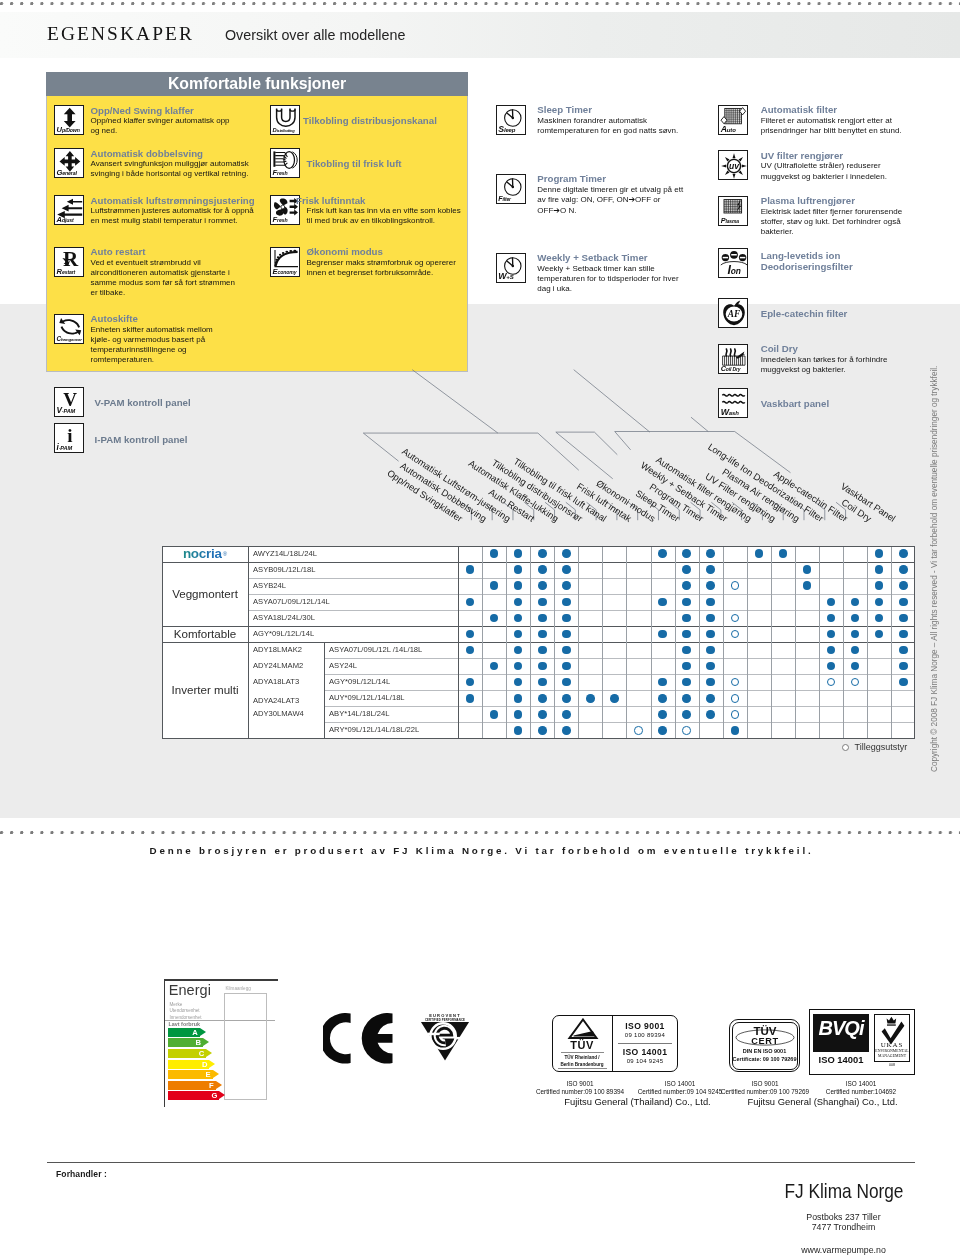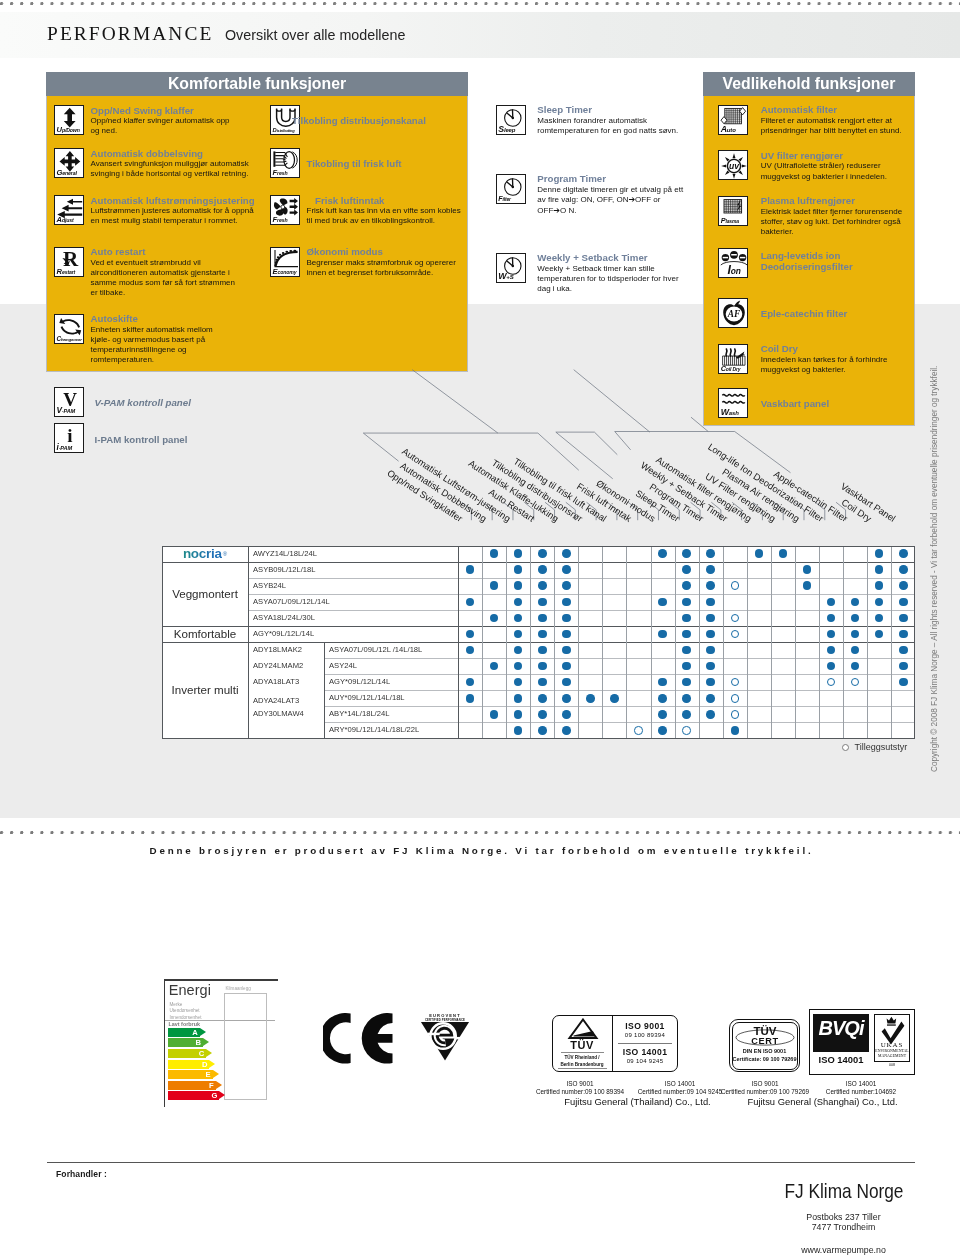--- a/index.html
+++ b/index.html
@@ -18,21 +18,21 @@
   .hdr-band{position:absolute;left:0;top:12px;width:960px;height:46px;
     background:linear-gradient(90deg,#fafbfa 0%,#f4f5f4 38%,#eceeed 62%,#e6e8e7 100%);}
   .hdr-title{position:absolute;left:47px;top:24px;font-family:"Liberation Serif",serif;font-size:19.4px;
     letter-spacing:2.1px;color:#151515;line-height:1;}
   .hdr-sub{position:absolute;left:225px;top:27.5px;font-size:14.3px;color:#242424;line-height:1;}
 
   
   .greybg{position:absolute;left:0;top:304px;width:960px;height:514px;background:#ececec;}
 
   
-  .panel{position:absolute;background:#eab308;border:1px solid #b9bcc0;box-sizing:border-box;}
+  .panel{position:absolute;background:#fde047;border:1px solid #b9bcc0;box-sizing:border-box;}
   .panel-bar{position:absolute;left:-1px;top:-1px;height:24px;background:#78838f;color:#fff;
     font-size:15.8px;font-weight:bold;text-align:center;line-height:24px;width:100%;
     padding:0 1px;box-sizing:content-box;}
 
   
   .feat{position:absolute;}
   .feat-ico{position:absolute;left:0;top:0;}
   .feat-title{position:absolute;font-size:9.7px;font-weight:bold;color:#70809a;line-height:1.15;}
   .feat-desc{position:absolute;font-size:8.0px;color:#141414;line-height:1.28;}
 
@@ -77,21 +77,21 @@
   .fcomp{position:absolute;left:693.5px;top:1181.3px;width:300px;font-size:20.2px;color:#1a1a1a;text-align:center;line-height:1;
     transform:scaleX(0.855);transform-origin:50% 50%;}
   .faddr{position:absolute;left:693.5px;top:1211.5px;width:300px;font-size:8.8px;color:#1e1e1e;text-align:center;line-height:1.24;}
   .fweb{position:absolute;left:693.5px;top:1246px;width:300px;font-size:8.8px;color:#1e1e1e;text-align:center;line-height:1;}
 </style>
 </head>
 <body>
 <div class="page">
 <div class="dots-top"></div>
 <div class="hdr-band"></div>
-<div class="hdr-title">PERFORMANCE</div>
+<div class="hdr-title">EGENSKAPER</div>
 <div class="hdr-sub">Oversikt over alle modellene</div>
 <div class="greybg"></div>
 <div class="panel" style="left:46px;top:72px;width:422px;height:300px;">
 <div class="panel-bar">Komfortable funksjoner</div>
 </div>
 <div class="feat" style="left:54px;top:105px;width:200px;">
 <div class="feat-ico">
         <div class="ibox">
           <svg width="30" height="30" viewBox="0 0 30 30">
             <g fill="#111">
@@ -171,21 +171,21 @@
             <g fill="none" stroke="#111" stroke-width="1.45">
 <path d="M5.6 2.6 L5.6 11.2 C5.6 16.8 9.8 20.2 14.8 20.2 C19.8 20.2 24.0 16.8 24.0 11.2 L24.0 2.6"></path>
 <path d="M10.6 2.6 L10.6 11.2 C10.6 13.8 12.3 15.4 14.8 15.4 C17.3 15.4 19.0 13.8 19.0 11.2 L19.0 2.6"></path>
 <path d="M5.6 3.4 C5.6 4.5 7.0 5.1 8.1 5.1 C9.2 5.1 10.6 4.5 10.6 3.4"></path>
 <path d="M19.0 3.4 C19.0 4.5 20.4 5.1 21.5 5.1 C22.6 5.1 24.0 4.5 24.0 3.4"></path>
 </g>
           </svg>
           <div class="ilab" style="font-size:4px;left:1.6px;">Distributing</div>
         </div>
       </div>
-<div class="feat-title" style="left:22px;top:9.5px;width:200px;">Tilkobling distribusjonskanal</div>
+<div class="feat-title" style="left:33px;top:9.5px;width:200px;">Tilkobling distribusjonskanal</div>
 </div>
 <div class="feat" style="left:270px;top:148px;width:200px;">
 <div class="feat-ico">
         <div class="ibox">
           <svg width="30" height="30" viewBox="0 0 30 30">
             <g>
 <ellipse cx="18.2" cy="11.0" rx="5.3" ry="8.4" fill="#fff" stroke="#111" stroke-width="1.2"></ellipse>
 <path d="M21.4 2.9 C24.6 4.4 26.2 7.6 26.2 11.0 C26.2 14.4 24.6 17.6 21.4 19.1" fill="none" stroke="#111" stroke-width="1.0"></path>
 <g fill="none" stroke="#111" stroke-width="1.05">
 <path d="M4.2 3.4 L13.8 3.4 L16.4 8.0"></path>
@@ -213,21 +213,21 @@
 <path d="M16.1 17.0 C17.3 14.5 16.5 11.9 14.0 10.8 L10.3 13.0 C11.2 15.5 12.2 18.2 13.7 18.5 C14.8 18.7 15.6 17.9 16.1 17.0 Z"></path>
 <circle cx="11.8" cy="11.0" r="1.9" fill="#fff" stroke="#111" stroke-width="0.8"></circle>
 <path d="M18.6 3.8 L23.2 3.8 L23.2 2.0 L27.0 5.0 L23.2 8.0 L23.2 6.2 L18.6 6.2 Z"></path>
 <path d="M18.6 9.6 L23.2 9.6 L23.2 7.8 L27.0 10.8 L23.2 13.8 L23.2 12.0 L18.6 12.0 Z"></path>
 <path d="M18.6 15.4 L23.2 15.4 L23.2 13.6 L27.0 16.6 L23.2 19.6 L23.2 17.8 L18.6 17.8 Z"></path>
 </g>
           </svg>
           <div class="ilab" style="font-size:5.2px;left:1.6px;">Fresh</div>
         </div>
       </div>
-<div class="feat-title" style="left:45px;top:-0.5px;width:200px;">Frisk luftinntak</div>
+<div class="feat-title" style="left:26px;top:-0.5px;width:200px;">Frisk luftinntak</div>
 <div class="feat-desc" style="left:36.5px;top:11.2px;width:162px;">Frisk luft kan tas inn via en vifte som kobles til med bruk av en tilkoblingskontroll.</div>
 </div>
 <div class="feat" style="left:270px;top:246.5px;width:200px;">
 <div class="feat-ico">
         <div class="ibox">
           <svg width="30" height="30" viewBox="0 0 30 30">
             <g>
 <path d="M4.0 2.0 L4.0 18.6 L27.0 18.6" fill="none" stroke="#111" stroke-width="1.1"></path>
 <path d="M4.4 18.2 C6.6 8.6 13.0 4.0 26.6 3.8" fill="none" stroke="#111" stroke-width="2.3"></path>
 <g fill="#111">
@@ -291,23 +291,20 @@
 <path d="M15.8 12.0 L15.5 4.0" stroke="#111" stroke-width="1.35" fill="none" stroke-linecap="round"></path>
 <path d="M15.8 12.0 L10.2 7.2" stroke="#111" stroke-width="1.35" fill="none" stroke-linecap="round"></path>
 <circle cx="15.8" cy="12.0" r="1.2" fill="#111"></circle>
 </g>
           </svg>
           <div class="ilab" style="font-size:6px;left:1.6px;">W+S</div>
         </div>
       </div>
 <div class="feat-title" style="left:41.7px;top:-0.5px;width:180px;">Weekly + Setback Timer</div>
 <div class="feat-desc" style="left:41.7px;top:11.2px;width:150px;">Weekly + Setback timer kan stille temperaturen for to tidsperioder for hver dag i uka.</div>
-</div>
-<div class="panel" style="left:703px;top:72px;width:212px;height:354px;">
-<div class="panel-bar">Vedlikehold funksjoner</div>
 </div>
 <div class="feat" style="left:718.1px;top:104.8px;width:196px;">
 <div class="feat-ico">
         <div class="ibox">
           <svg width="30" height="30" viewBox="0 0 30 30">
             <g>
 <rect x="5.8" y="2.4" width="16.6" height="15.4" fill="#fff" stroke="#111" stroke-width="0.85"></rect>
 <g stroke="#111" stroke-width="0.6">
 <path d="M7.9 2.4 L7.9 17.8"></path>
                 <path d="M10.0 2.4 L10.0 17.8"></path>
@@ -471,21 +468,21 @@
 </div>
 <div class="plainitem" style="left:53.5px;top:386.5px;">
 <div class="ibox">
         <svg width="30" height="30" viewBox="0 0 30 30">
           <g fill="#111">
 <text x="15" y="18.4" font-family="Liberation Serif, serif" font-weight="bold" font-size="19" text-anchor="middle">V</text>
 </g>
         </svg>
         <div class="ilab" style="font-size:5.6px;left:2px;margin-top:36px;">V-PAM</div>
       </div>
-<div class="t" style="top:11.5px;font-style:italic;">V-PAM kontroll panel</div>
+<div class="t" style="top:11.5px;">V-PAM kontroll panel</div>
 </div>
 <div class="plainitem" style="left:53.5px;top:423px;">
 <div class="ibox">
         <svg width="30" height="30" viewBox="0 0 30 30">
           <g fill="#111">
 <text x="15" y="18.4" font-family="Liberation Serif, serif" font-weight="bold" font-size="19" text-anchor="middle">i</text>
 </g>
         </svg>
         <div class="ilab" style="font-size:5.6px;left:2px;">i-PAM</div>
       </div>

